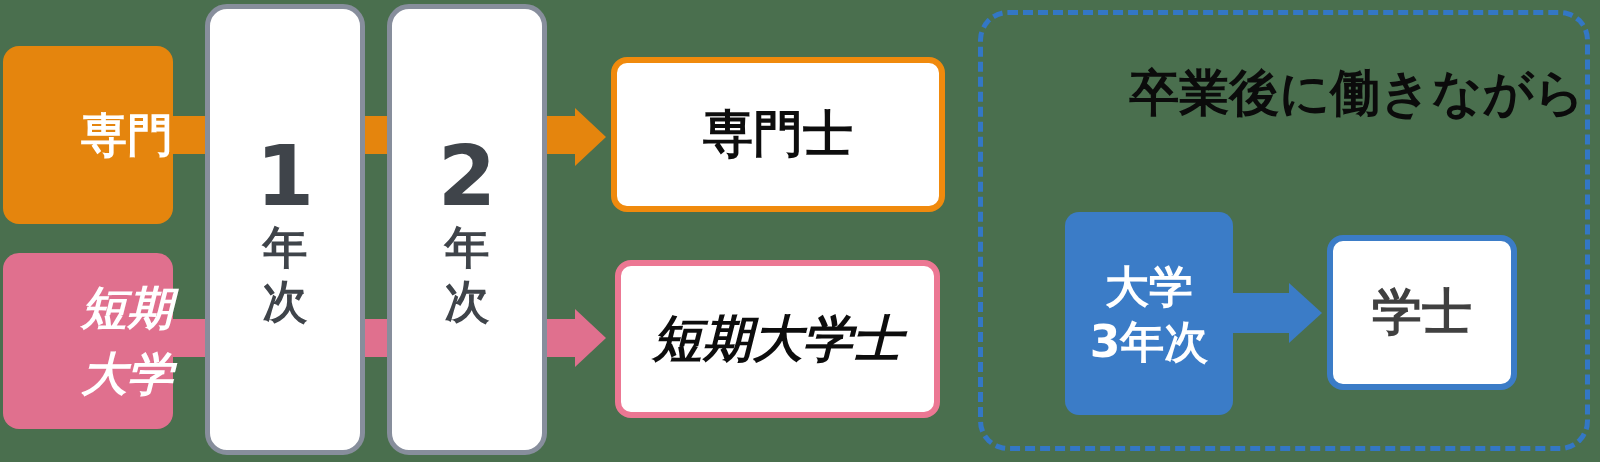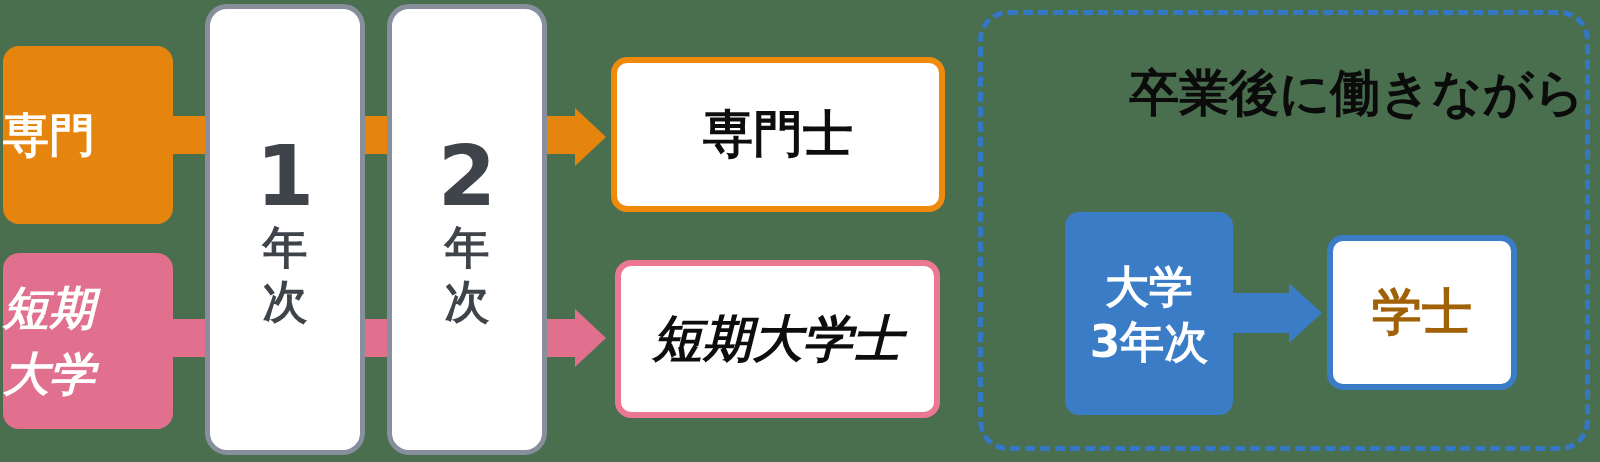--- a/index.html
+++ b/index.html
@@ -19,21 +19,21 @@
   .band.orange{top:116px;background:#E5850D;}
   .band.pink{top:319px;background:#E0708E;}
   .arrowhead{position:absolute;width:0;height:0;z-index:1;
     border-top:29px solid transparent;border-bottom:29px solid transparent;}
   .arrowhead.orange{left:575px;top:108px;border-left:31px solid #E5850D;}
   .arrowhead.pink{left:575px;top:309px;border-left:31px solid #E0708E;}
   
   .source-box{
     position:absolute;left:3px;width:170px;z-index:3;
     border-radius:16px;color:#fff;
-    display:flex;flex-direction:column;align-items:flex-start;justify-content:center;
+    display:flex;flex-direction:column;align-items:flex-end;justify-content:center;
     font-size:46px;line-height:66px;text-align:center;
   }
   .source-box.orange{top:46px;height:178px;background:#E5850D;}
   .source-box.pink{top:253px;height:176px;background:#E0708E;font-style:italic;}
   
   .year-box{
     position:absolute;top:4px;width:160px;height:451px;z-index:2;
     background:#fff;border:5px solid #878E9C;border-radius:22px;
     box-sizing:border-box;
     display:flex;flex-direction:column;align-items:center;justify-content:center;
@@ -67,21 +67,21 @@
     color:#fff;font-size:44px;line-height:55px;text-align:center;
   }
   .blue-arrow-body{position:absolute;left:250px;top:278px;width:56px;height:40px;background:#3B7CC7;}
   .blue-arrow-head{position:absolute;left:306px;top:268px;width:0;height:0;
     border-top:30px solid transparent;border-bottom:30px solid transparent;
     border-left:33px solid #3B7CC7;}
   .cred-box.gakushi{
     position:absolute;left:344px;top:220px;width:190px;height:155px;
     border:6px solid #3B7CC7;border-radius:16px;background:#fff;box-sizing:border-box;
     display:flex;align-items:center;justify-content:center;
-    font-size:50px;color:#a16207;
+    font-size:50px;color:#404040;
   }
 </style>
 </head>
 <body>
 
 <div class="canvas">
 
   <div class="band orange"></div>
   <div class="arrowhead orange"></div>
   <div class="band pink"></div>

